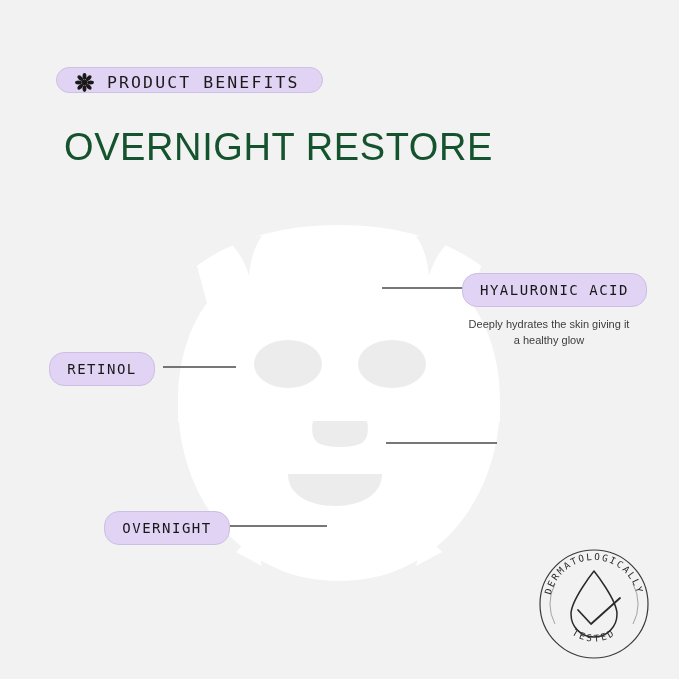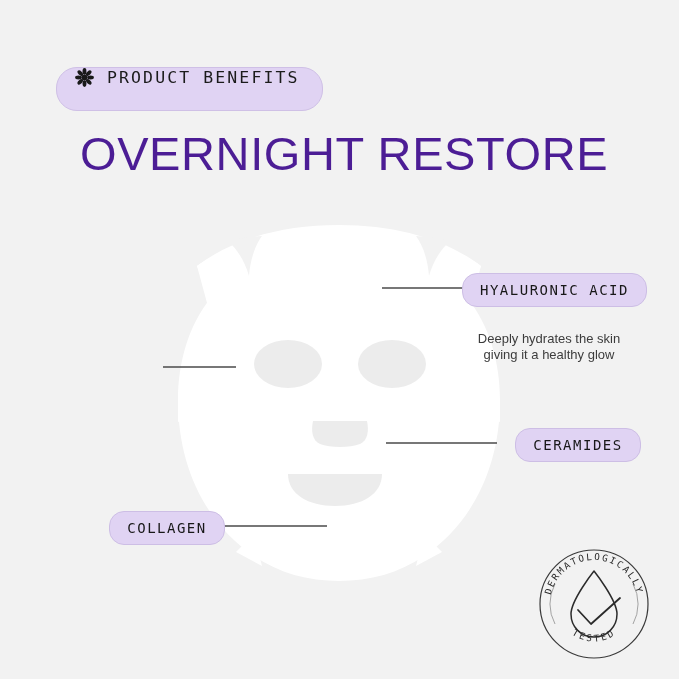--- a/index.html
+++ b/index.html
@@ -16,25 +16,25 @@
     height: 679px;
     background: #f2f2f2;
     overflow: hidden;
   }
 
   
   .badge {
     position: absolute;
     left: 56px;
     top: 67px;
-    height: 44px;
+    height: 26px;
     box-sizing: border-box;
     padding: 0 22px 0 18px;
     display: flex;
-    align-items: flex-start;
+    align-items: flex-end;
     gap: 13px;
     background: #e0d3f3;
     border: 1px solid #cfc0e6;
     border-radius: 21px;
   }
   .badge-icon {
     width: 19px;
     height: 19px;
     flex: 0 0 19px;
     display: block;
@@ -42,27 +42,27 @@
   }
   .badge-label {
     font-family: "DejaVu Sans Mono", monospace;
     font-size: 16.5px;
     letter-spacing: 2.1px;
     color: #1b1b1b;
     white-space: nowrap;
   }
   .page-title {
     position: absolute;
-    left: 80px;
+    left: 64px;
     top: 126px;
     font-family: "Liberation Sans", sans-serif;
     font-weight: 300;
-    font-size: 47px;
+    font-size: 38px;
     letter-spacing: 0.6px;
-    color: #4c1d95;
+    color: #14532d;
     white-space: nowrap;
   }
 
   
   .mask-art {
     position: absolute;
     left: 0;
     top: 0;
     width: 679px;
     height: 679px;
@@ -92,23 +92,23 @@
     background: #e0d3f3;
     border: 1px solid #cdbee5;
     border-radius: 15px;
     font-family: "DejaVu Sans Mono", monospace;
     font-size: 14px;
     letter-spacing: 1.5px;
     color: #181818;
     white-space: nowrap;
   }
   .callout-desc {
-    margin-top: 24px;
+    margin-top: 9px;
     font-family: "Liberation Sans", sans-serif;
-    font-size: 13px;
+    font-size: 11px;
     line-height: 16px;
     color: #3c3c3c;
   }
   .callout.align-center { text-align: center; }
 
   #callout-hyaluronic-acid { left: 462px; top: 273px; width: 174px; }
   #callout-hyaluronic-acid .callout-desc { width: 166px; margin-left: 4px; }
 
   #callout-retinol { left: 32px; top: 352px; width: 140px; }
   #callout-retinol .callout-desc { width: 140px; }
@@ -204,28 +204,28 @@
   </div>
 
   <div class="page-title">OVERNIGHT RESTORE</div>
 
   <div class="callout align-center" id="callout-hyaluronic-acid">
     <div class="callout-pill">HYALURONIC ACID</div>
     <div class="callout-desc">Deeply hydrates the skin giving it a healthy glow</div>
   </div>
 
   <div class="callout align-center" id="callout-retinol">
+    <div class="callout-pill">RETINOL</div>
   </div>
 
   <div class="callout align-center" id="callout-ceramides">
-    <div class="callout-pill">CERAMIDES</div>
   </div>
 
   <div class="callout align-center" id="callout-collagen">
-    <div class="callout-pill">COLLAGEN</div>
+    <div class="callout-pill">OVERNIGHT</div>
   </div>
 
   <svg class="seal" viewBox="0 0 112 112">
     <defs>
       <path id="arc-top" d="M 12 56 A 44 44 0 0 1 100 56"></path>
       <path id="arc-bottom" d="M 18.5 56 A 37.5 37.5 0 0 0 93.5 56"></path>
     </defs>
     <circle cx="56" cy="56" r="54" fill="none" stroke="#3a3a3a" stroke-width="1.2"></circle>
     <path d="M 17 76 A 42 42 0 0 1 17 36" fill="none" stroke="#9a9a9a" stroke-width="0.9"></path>
     <path d="M 95 76 A 42 42 0 0 0 95 36" fill="none" stroke="#9a9a9a" stroke-width="0.9"></path>

